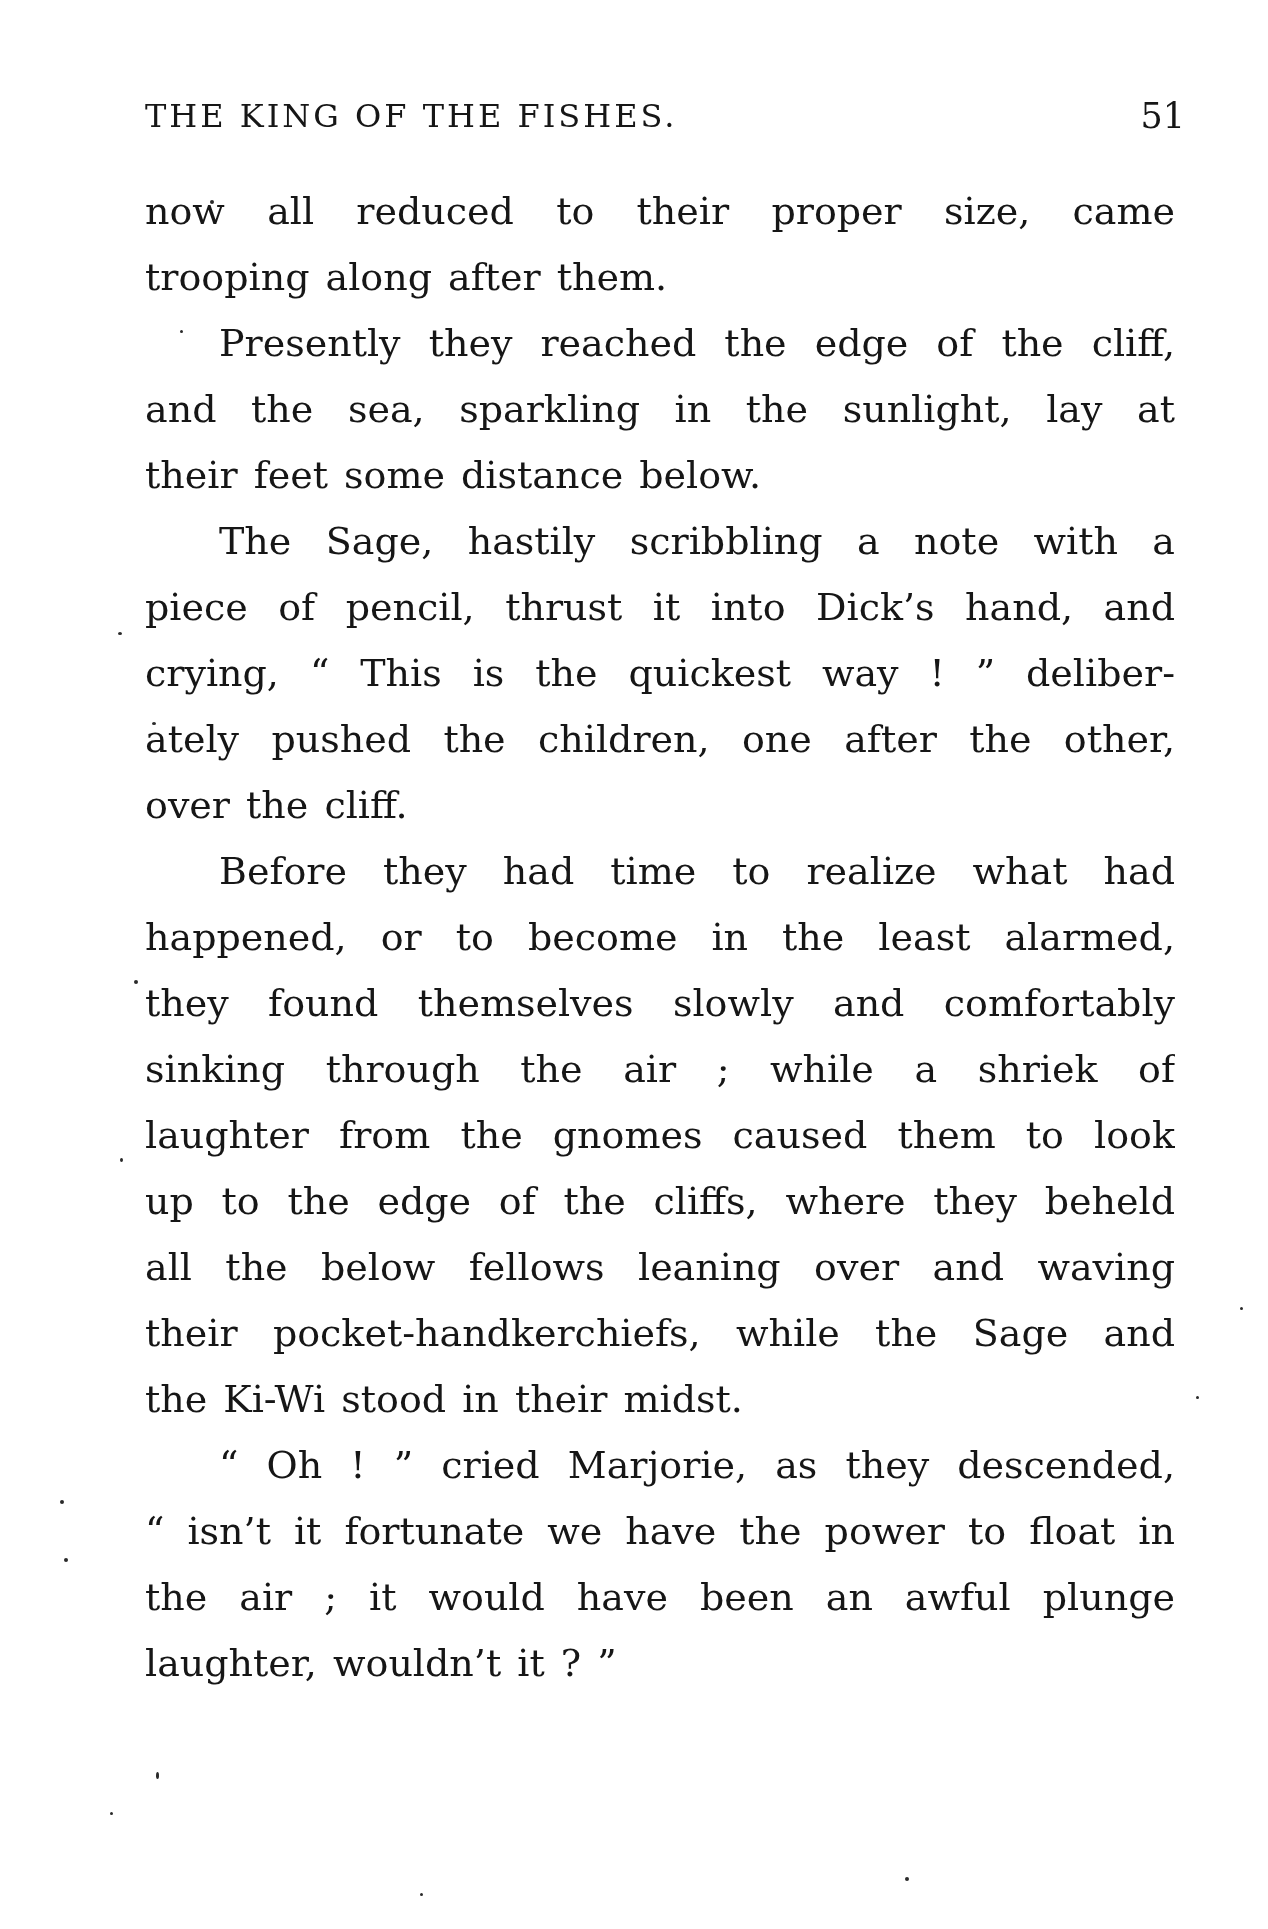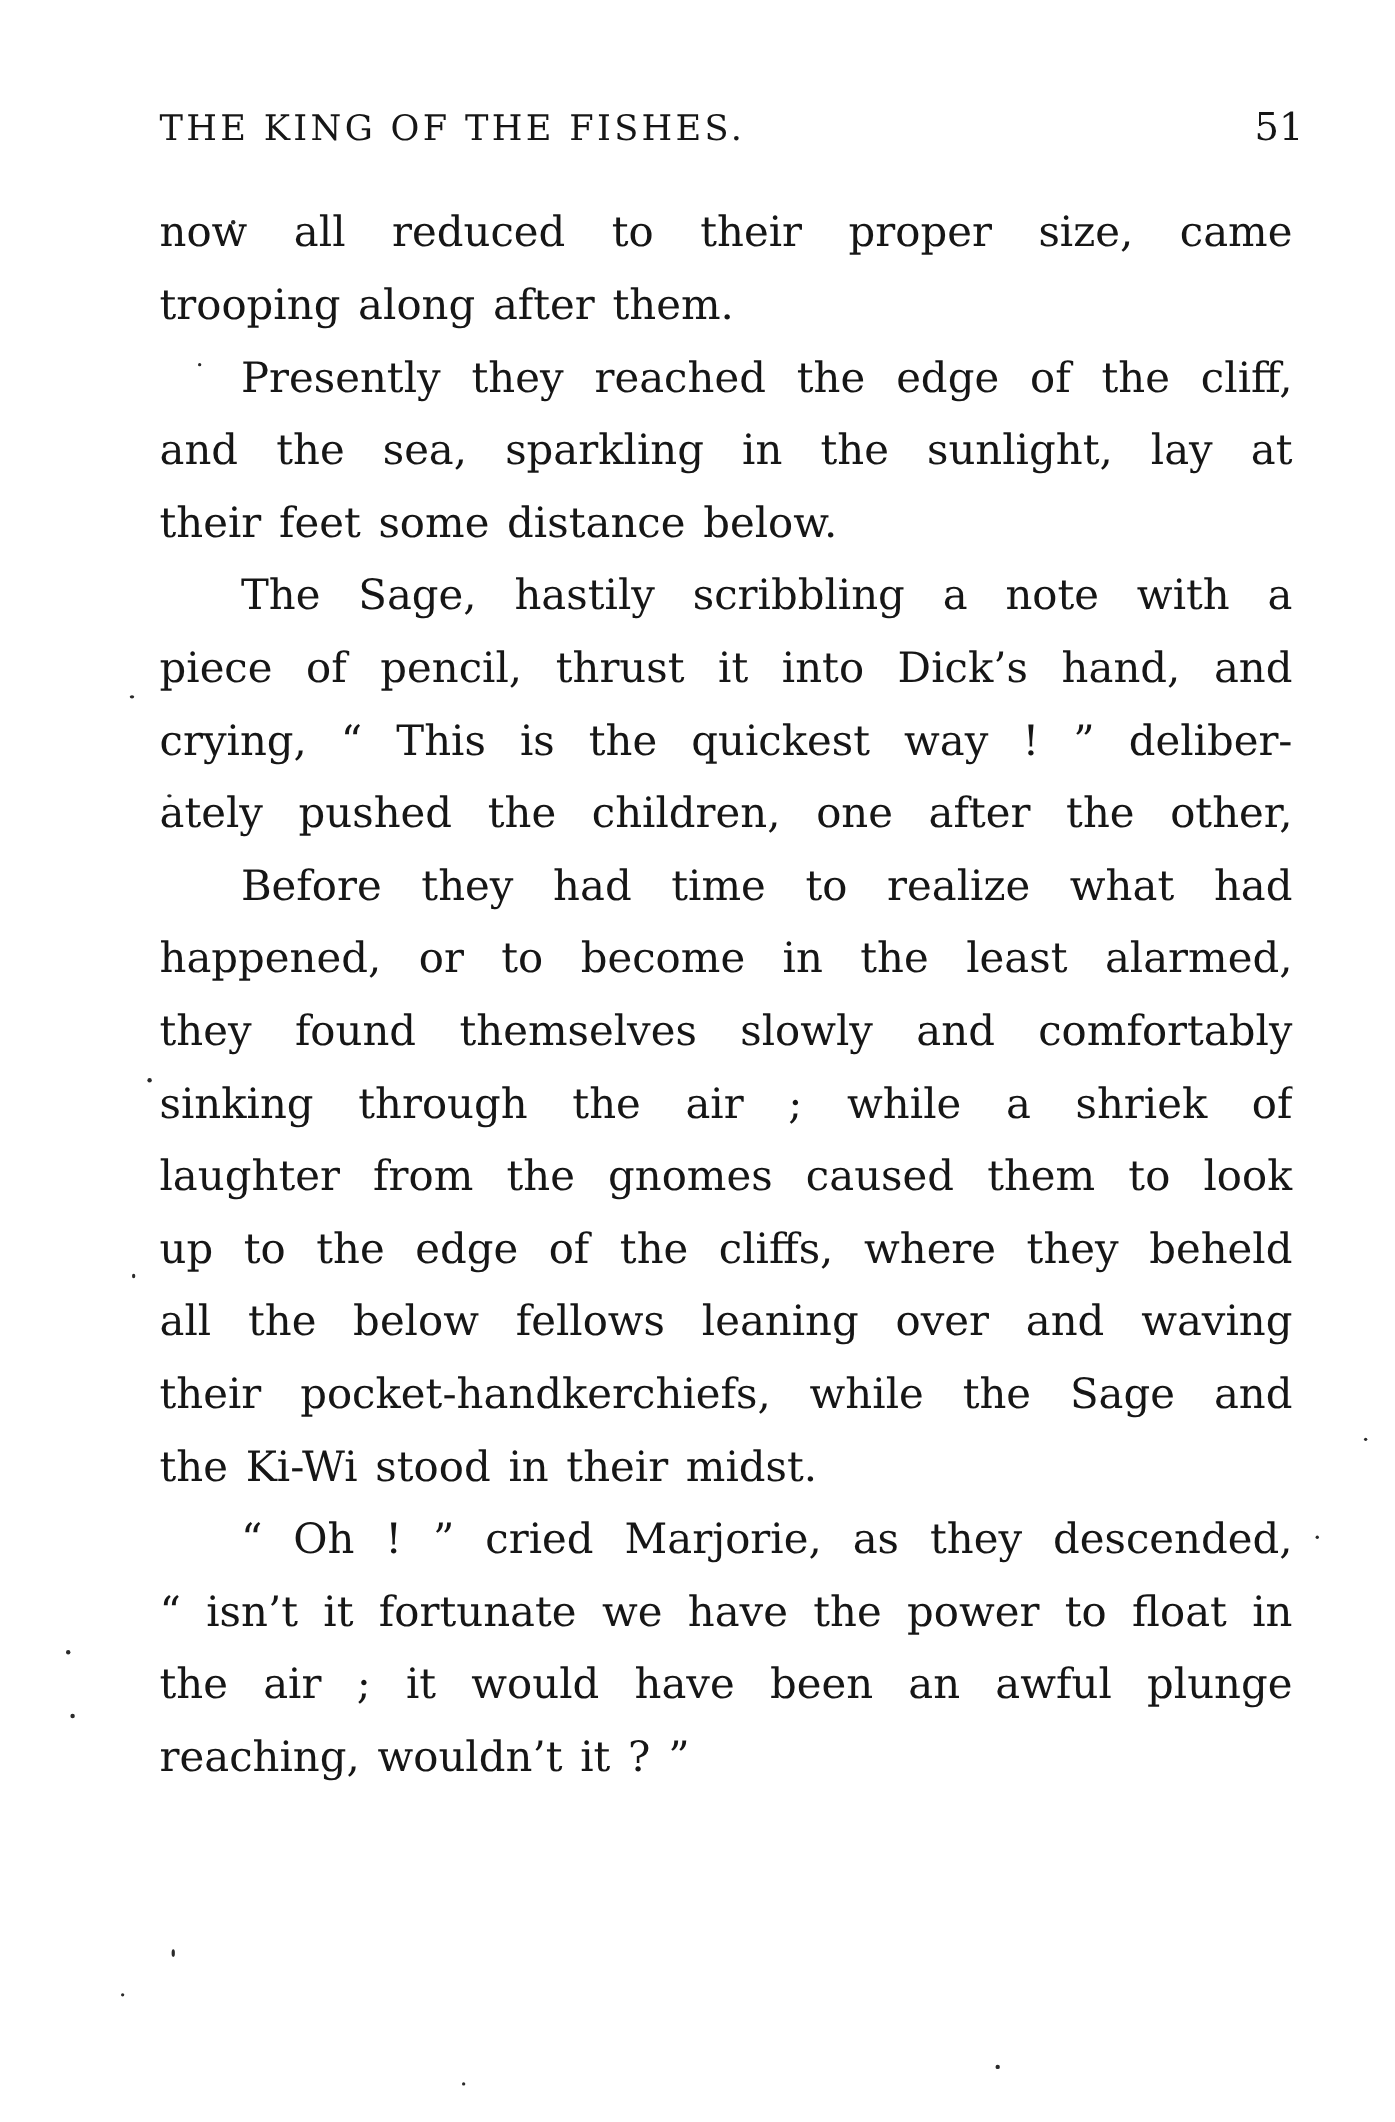--- a/index.html
+++ b/index.html
@@ -78,33 +78,34 @@
   <div class="body-block">
     <div class="line">now all reduced to their proper size, came</div>
     <div class="line end">trooping along after them.</div>
     <div class="line indent">Presently they reached the edge of the cliff,</div>
     <div class="line">and the sea, sparkling in the sunlight, lay at</div>
     <div class="line end">their feet some distance below.</div>
     <div class="line indent">The Sage, hastily scribbling a note with a</div>
     <div class="line">piece of pencil, thrust it into Dick’s hand, and</div>
     <div class="line">crying, “ This is the quickest way ! ” deliber-</div>
     <div class="line">ately pushed the children, one after the other,</div>
+    <div class="line end">over the cliff.</div>
     <div class="line indent">Before they had time to realize what had</div>
     <div class="line">happened, or to become in the least alarmed,</div>
     <div class="line">they found themselves slowly and comfortably</div>
     <div class="line">sinking through the air ; while a shriek of</div>
     <div class="line">laughter from the gnomes caused them to look</div>
     <div class="line">up to the edge of the cliffs, where they beheld</div>
     <div class="line">all the below fellows leaning over and waving</div>
     <div class="line">their pocket-handkerchiefs, while the Sage and</div>
     <div class="line end">the Ki-Wi stood in their midst.</div>
     <div class="line indent">“ Oh ! ” cried Marjorie, as they descended,</div>
     <div class="line">“ isn’t it fortunate we have the power to float in</div>
     <div class="line">the air ; it would have been an awful plunge</div>
-    <div class="line end">reaching, wouldn’t it ? ”</div>
+    <div class="line end">laughter, wouldn’t it ? ”</div>
   </div>
 
   <div class="speck" style="left:210px; top:200px; width:4px; height:4px;"></div>
   <div class="speck" style="left:180px; top:330px; width:3px; height:3px;"></div>
   <div class="speck" style="left:118px; top:632px; width:4px; height:3px;"></div>
   <div class="speck" style="left:152px; top:722px; width:4px; height:3px;"></div>
   <div class="speck" style="left:134px; top:980px; width:4px; height:4px;"></div>
   <div class="speck" style="left:120px; top:1158px; width:3px; height:4px;"></div>
   <div class="speck" style="left:60px; top:1500px; width:4px; height:4px;"></div>
   <div class="speck" style="left:64px; top:1558px; width:4px; height:4px;"></div>

